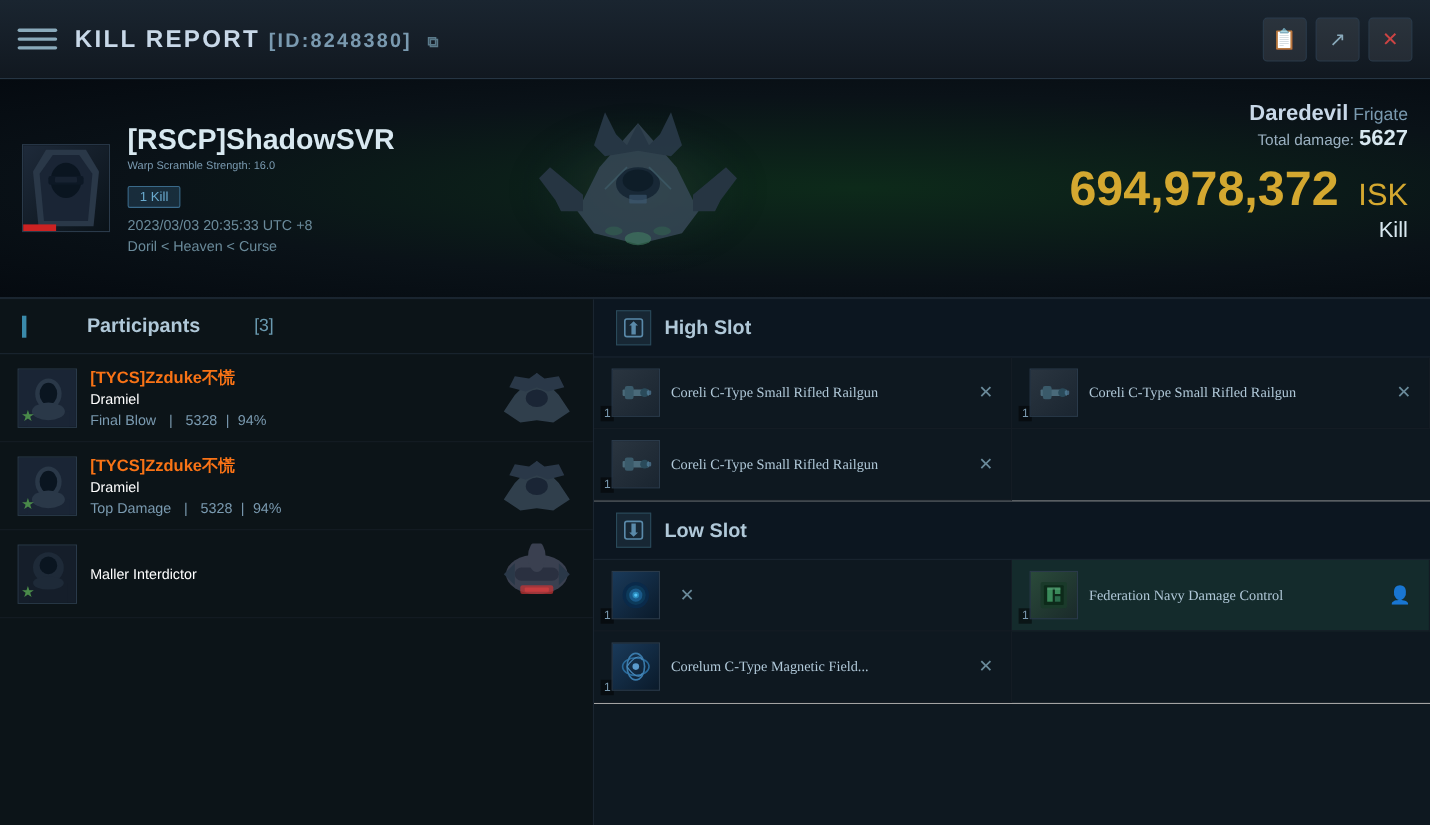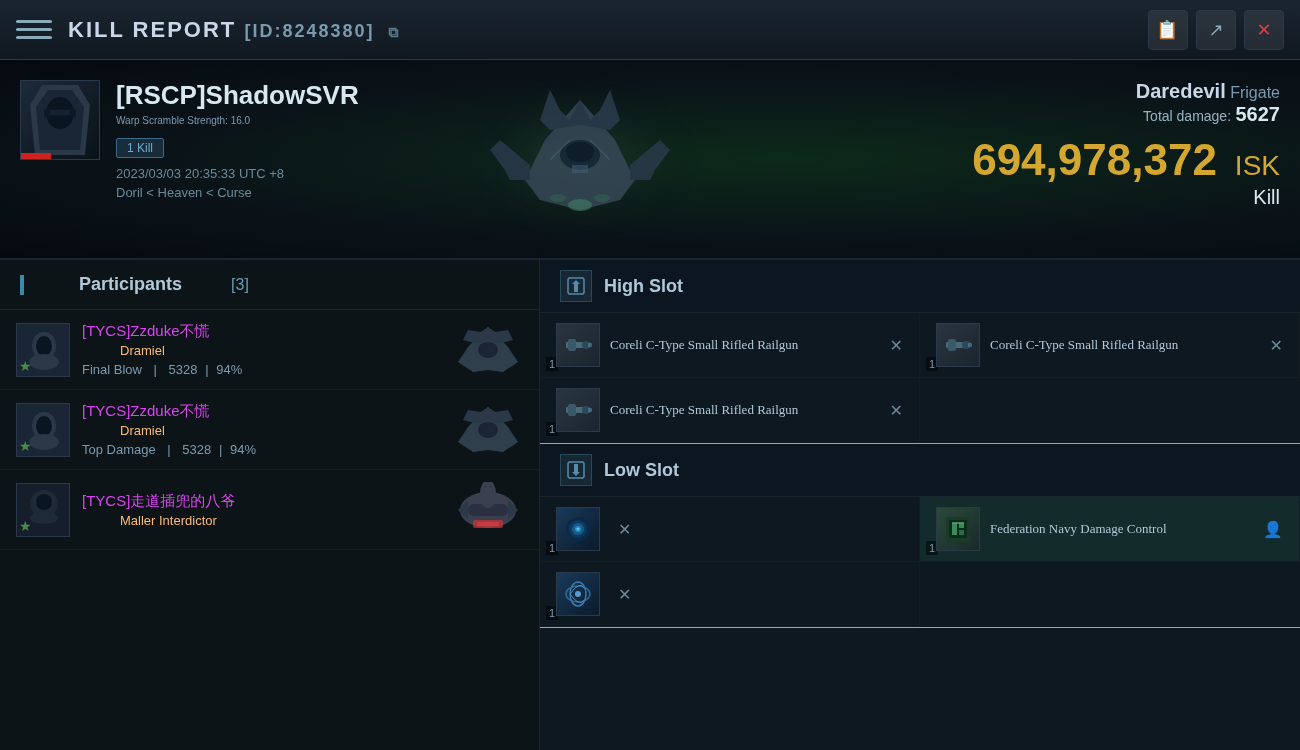--- a/index.html
+++ b/index.html
@@ -11,21 +11,21 @@
       color: #c8d0d8;
       overflow: hidden;
     }
 
     
     .title-bar {
       display: flex;
       align-items: center;
       background: linear-gradient(180deg, #1a2530 0%, #111820 100%);
       border-bottom: 1px solid #2a3a4a;
-      height: 60px;
+      height: 72px;
       padding: 0 16px;
     }
     .hamburger-icon {
       width: 36px;
       height: 36px;
       display: flex;
       flex-direction: column;
       justify-content: center;
       gap: 5px;
       cursor: pointer;
@@ -77,21 +77,21 @@
       position: relative;
       overflow: hidden;
     }
     .header-bg {
       position: absolute;
       top: 0; left: 0; right: 0; bottom: 0;
       background: radial-gradient(ellipse at 60% 50%, #0d2a1a 0%, #0a1218 60%, #050a10 100%);
     }
     .header-left {
       display: flex;
-      align-items: flex-start;
+      align-items: center;
       padding: 20px;
       z-index: 2;
       width: 480px;
       flex-shrink: 0;
     }
     .avatar {
       width: 80px;
       height: 80px;
       background: linear-gradient(135deg, #1a2530, #0d1820);
       border: 1px solid #2a3a4a;
@@ -283,28 +283,27 @@
       left: 2px;
       color: #4a8a4a;
       font-size: 14px;
     }
     .participant-info {
       margin-left: 12px;
       flex: 1;
     }
     .participant-name {
       font-size: 15px;
-      color: #d946ef;
-      font-weight: normal;
+      color: #f97316;
+      font-weight: bold;
       margin-bottom: 2px;
     }
     .participant-ship {
       font-size: 13px;
-      color: #fdba74;
-      margin-left: 38px;
+      color: #ffffff;
     }
     .participant-stats {
       font-size: 13px;
       color: #7a9ab0;
       margin-top: 4px;
     }
     .participant-ship-img {
       width: 70px;
       height: 55px;
       display: flex;
@@ -588,21 +587,20 @@
             <rect width="54" height="54" fill="#151e2a"></rect>
             <circle cx="27" cy="20" r="14" fill="#1e2a38"></circle>
             <rect x="10" y="34" width="34" height="20" fill="#151e2a"></rect>
             <ellipse cx="27" cy="34" rx="14" ry="6" fill="#1e2a38"></ellipse>
             <circle cx="27" cy="18" r="8" fill="#0a1520"></circle>
           </svg>
         </div>
         <div class="participant-star">★</div>
       </div>
       <div class="participant-info">
-        <div class="participant-name">[TYCS]走道插兜的八爷</div>
         <div class="participant-ship">Maller Interdictor</div>
       </div>
       <div class="participant-ship-img">
         <svg width="70" height="55" viewBox="0 0 70 55">
           <ellipse cx="35" cy="28" rx="28" ry="18" fill="#3a4050"></ellipse>
           <rect x="15" y="22" width="40" height="12" rx="6" fill="#2a3040"></rect>
           <ellipse cx="35" cy="12" rx="8" ry="14" fill="#3a4050"></ellipse>
           <polygon points="5,28 15,18 15,38" fill="#2a3848"></polygon>
           <polygon points="65,28 55,18 55,38" fill="#2a3848"></polygon>
           <rect x="20" y="38" width="30" height="8" rx="2" fill="#cc3333" opacity="0.7"></rect>
@@ -716,19 +714,20 @@
           <span class="slot-item-qty">1</span>
           <div class="slot-item-icon icon-mag-field">
             <svg width="32" height="32" viewBox="0 0 32 32">
               <ellipse cx="16" cy="16" rx="12" ry="8" fill="none" stroke="#2a6a9a" stroke-width="1.5"></ellipse>
               <ellipse cx="16" cy="16" rx="8" ry="12" fill="none" stroke="#3a7aaa" stroke-width="1.5"></ellipse>
               <circle cx="16" cy="16" r="3" fill="#5a9acc"></circle>
               <path d="M8,16 Q12,10 16,8 Q20,6 22,10" fill="none" stroke="#4a8abb" stroke-width="1"></path>
               <path d="M8,16 Q12,22 16,24 Q20,26 22,22" fill="none" stroke="#4a8abb" stroke-width="1"></path>
             </svg>
           </div>
+          <span class="slot-item-name">Corelum C-Type Magnetic Field...</span>
           <span class="slot-item-x">✕</span>
         </div>
       </div>
     </div>
 
   </div>
 </div>
 
 </body></html>

